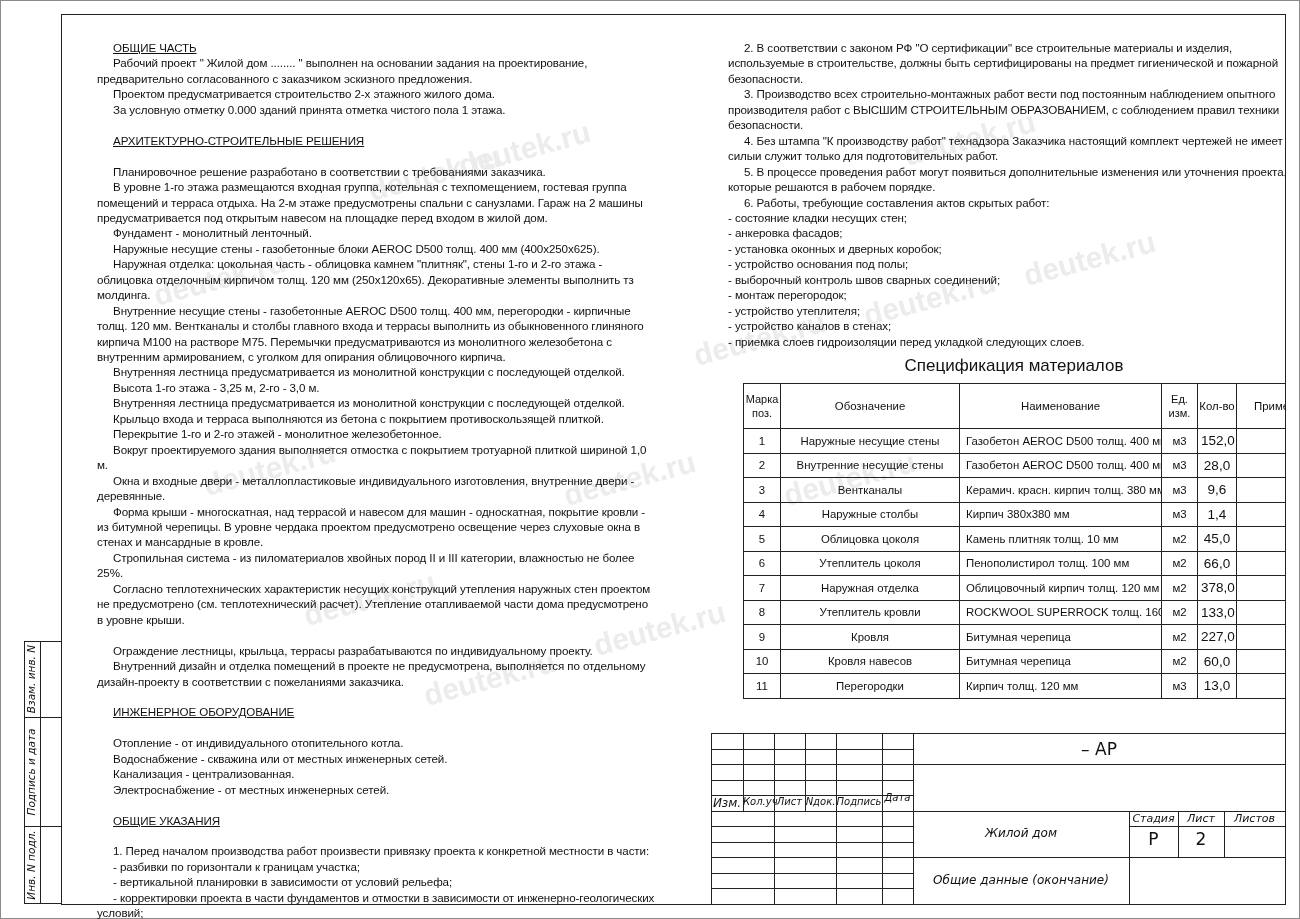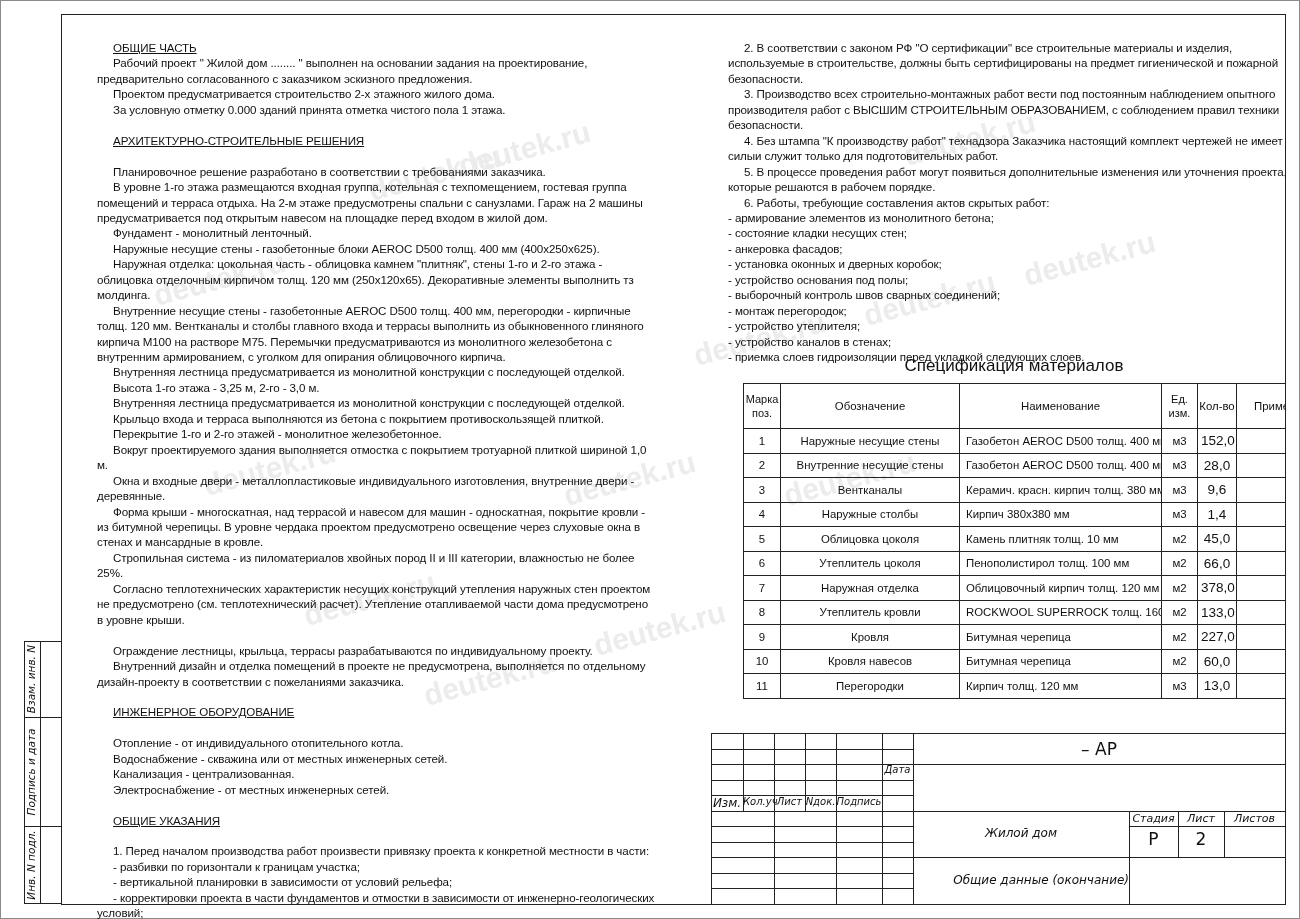--- a/index.html
+++ b/index.html
@@ -126,21 +126,20 @@
     <div class="p ind1">- вертикальной планировки в зависимости от условий рельефа;</div>
     <div class="p ind1">- корректировки проекта в части фундаментов и отмостки в зависимости от инженерно-геологических условий;</div>
   </div>
 
 <div class="col right-col" id="right-col">
     <div class="p ind1">2. В соответствии с законом РФ "О сертификации" все строительные материалы и изделия, используемые в строительстве, должны быть сертифицированы на предмет гигиенической и пожарной безопасности.</div>
     <div class="p ind1">3. Производство всех строительно-монтажных работ вести под постоянным наблюдением опытного производителя работ с ВЫСШИМ СТРОИТЕЛЬНЫМ ОБРАЗОВАНИЕМ, с  соблюдением правил техники безопасности.</div>
     <div class="p ind1">4. Без штампа "К производству работ" технадзора Заказчика настоящий комплект чертежей не имеет силыи служит только для подготовительных работ.</div>
     <div class="p ind1">5. В процессе проведения работ могут появиться дополнительные изменения или уточнения проекта, которые решаются в рабочем порядке.</div>
     <div class="p ind1">6. Работы, требующие составления актов скрытых работ:</div>
-    <div class="p">- армирование элементов из монолитного бетона;</div>
     <div class="p">- состояние кладки несущих стен;</div>
     <div class="p">- анкеровка фасадов;</div>
     <div class="p">- установка оконных и дверных коробок;</div>
     <div class="p">- устройство основания под полы;</div>
     <div class="p">- выборочный контроль швов сварных соединений;</div>
     <div class="p">- монтаж перегородок;</div>
     <div class="p">- устройство утеплителя;</div>
     <div class="p">- устройство каналов в стенах;</div>
     <div class="p">- приемка слоев гидроизоляции перед укладкой следующих слоев.</div>
   </div>
@@ -286,24 +285,24 @@
   <div class="vl" style="left:1178px;top:811px;height:46px;"></div>
   <div class="vl" style="left:1224px;top:811px;height:46px;"></div>
 
   <div class="tbtext" style="left:913px;top:739px;width:372px;font-size:17px;font-style:normal;">– АР</div>
   <div id="rev-headers">
       <div class="tbtext" style="left: 711px; top: 796px; width: 32px; font-size: 12px;">Изм.</div>
       <div class="tbtext" style="left: 743px; top: 796px; width: 31px; font-size: 10px;">Кол.уч</div>
       <div class="tbtext" style="left: 774px; top: 796px; width: 31px; font-size: 10px;">Лист</div>
       <div class="tbtext" style="left: 805px; top: 796px; width: 31px; font-size: 10px;">Nдок.</div>
       <div class="tbtext" style="left: 836px; top: 796px; width: 46px; font-size: 10px;">Подпись</div>
-      <div class="tbtext" style="left: 882px; top: 764px; width: 31px; font-size: 10px;">Дата</div>
+      <div class="tbtext" style="left: 882px; top: 792px; width: 31px; font-size: 10px;">Дата</div>
     </div>
   <div class="tbtext" style="left:913px;top:826px;width:216px;font-size:12px;">Жилой дом</div>
-  <div class="tbtext" style="left:913px;top:873px;width:216px;font-size:12px;text-align:right;">Общие данные (окончание)</div>
+  <div class="tbtext" style="left:913px;top:873px;width:216px;font-size:12px;">Общие данные (окончание)</div>
   <div class="tbtext" style="left:1129px;top:812px;width:49px;font-size:11px;">Стадия</div>
   <div class="tbtext" style="left:1178px;top:812px;width:46px;font-size:11px;">Лист</div>
   <div class="tbtext" style="left:1224px;top:812px;width:61px;font-size:11px;">Листов</div>
   <div class="tbtext" style="left:1129px;top:829px;width:49px;font-size:17px;font-style:normal;">Р</div>
   <div class="tbtext" style="left:1178px;top:829px;width:46px;font-size:17px;font-style:normal;">2</div>
   <div class="tbtext" style="left:1224px;top:829px;width:61px;font-size:17px;font-style:normal;"></div>
 </div>
 
 <div id="side-stamp">
   <div class="vl" style="left:24px;top:641px;height:263px;"></div>

